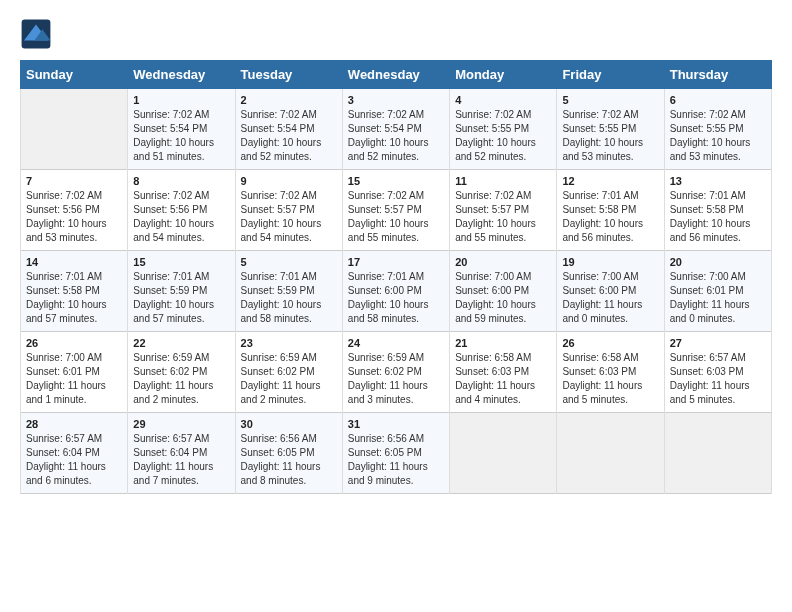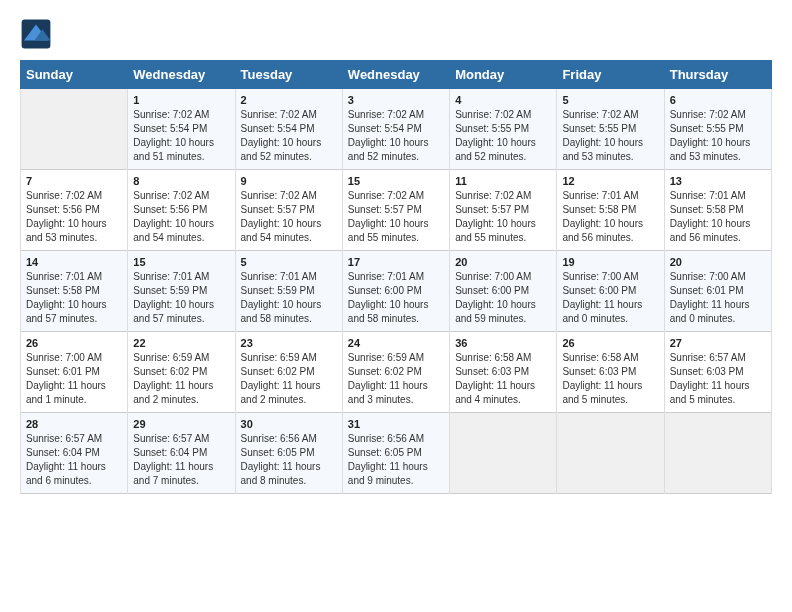--- a/index.html
+++ b/index.html
@@ -181,21 +181,21 @@
         </tr>
         <tr>
           <td><span class="day-num">26</span>
 <span class="day-info">Sunrise: 7:00 AM<br>Sunset: 6:01 PM<br>Daylight: 11 hours and 1 minute.</span></td>
           <td><span class="day-num">22</span>
 <span class="day-info">Sunrise: 6:59 AM<br>Sunset: 6:02 PM<br>Daylight: 11 hours and 2 minutes.</span></td>
           <td><span class="day-num">23</span>
 <span class="day-info">Sunrise: 6:59 AM<br>Sunset: 6:02 PM<br>Daylight: 11 hours and 2 minutes.</span></td>
           <td><span class="day-num">24</span>
 <span class="day-info">Sunrise: 6:59 AM<br>Sunset: 6:02 PM<br>Daylight: 11 hours and 3 minutes.</span></td>
-          <td><span class="day-num">36</span>
+          <td><span class="day-num">21</span>
 <span class="day-info">Sunrise: 6:58 AM<br>Sunset: 6:03 PM<br>Daylight: 11 hours and 4 minutes.</span></td>
           <td><span class="day-num">26</span>
 <span class="day-info">Sunrise: 6:58 AM<br>Sunset: 6:03 PM<br>Daylight: 11 hours and 5 minutes.</span></td>
           <td><span class="day-num">27</span>
 <span class="day-info">Sunrise: 6:57 AM<br>Sunset: 6:03 PM<br>Daylight: 11 hours and 5 minutes.</span></td>
         </tr>
         <tr>
           <td><span class="day-num">28</span>
 <span class="day-info">Sunrise: 6:57 AM<br>Sunset: 6:04 PM<br>Daylight: 11 hours and 6 minutes.</span></td>
           <td><span class="day-num">29</span>

